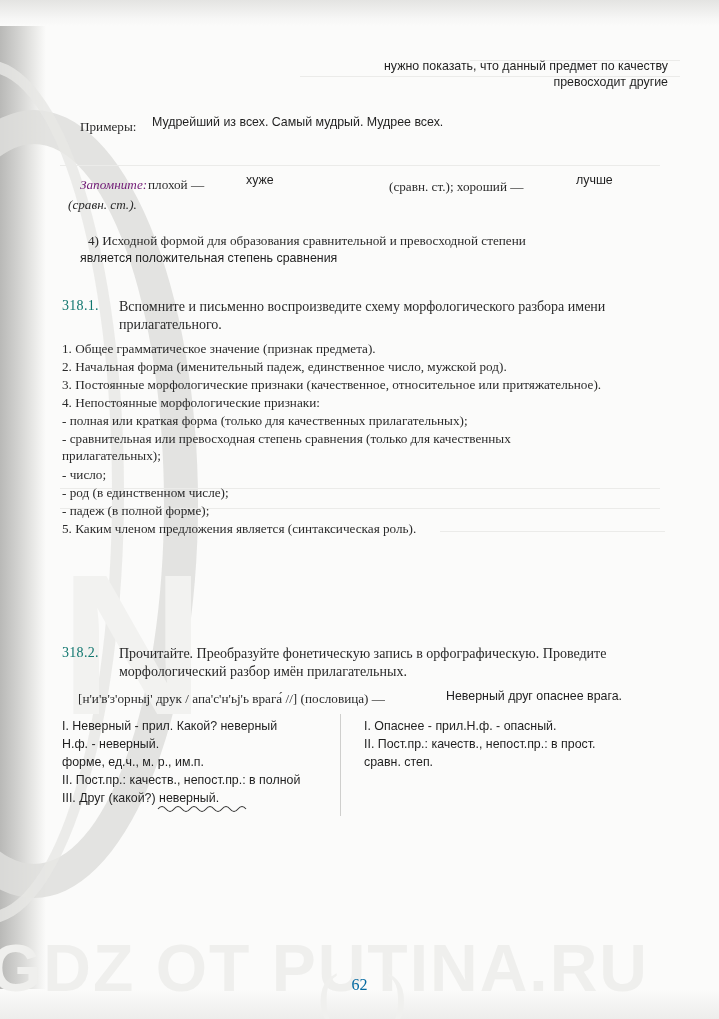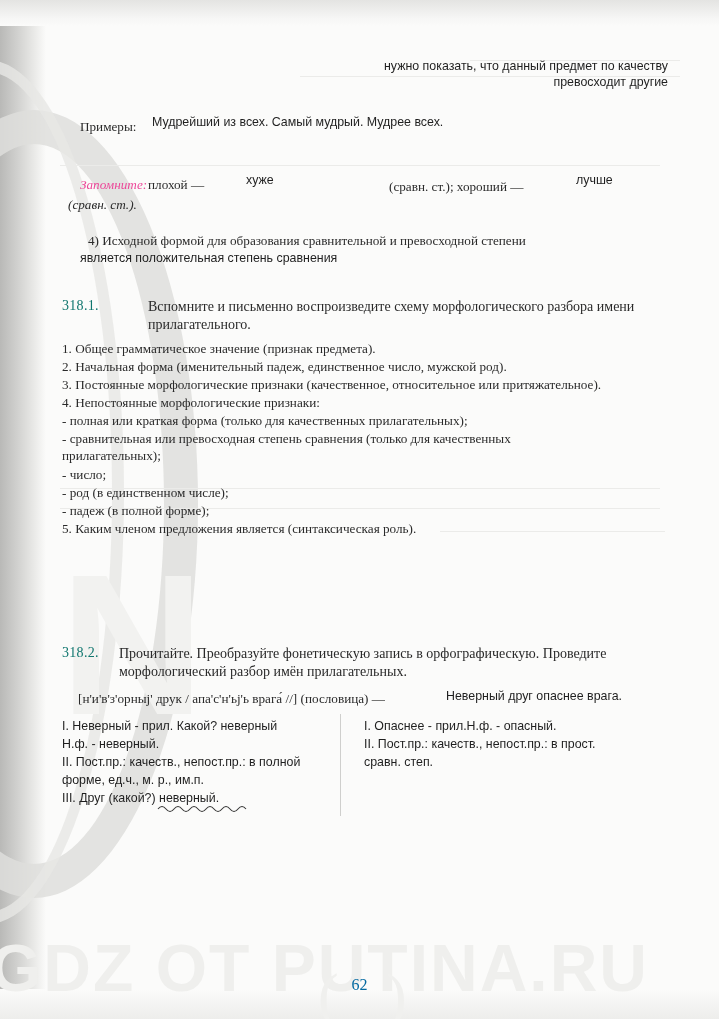--- a/index.html
+++ b/index.html
@@ -100,21 +100,21 @@
   .blk { position: absolute; }
   .s13 { font-size: 13.2px; line-height: 17px; }
   .s14 { font-size: 14px; line-height: 18px; }
   .hand {
     font-family: "Liberation Sans", sans-serif;
     font-size: 12.4px;
     line-height: 16px;
     color: #1f1f1f;
   }
   .ital { font-style: italic; }
-  .light { color: #ec4899; }
+  .light { color: #701a75; }
   .under { text-decoration: underline; }
 
   .exno {
     font-size: 14px;
     color: #0f766e;
     letter-spacing: 0.3px;
   }
 
   
   .cols {
@@ -194,21 +194,21 @@
   <div class="blk s13" style="left:148px; top:176px;">плохой —</div>
   <div class="blk hand" style="left:246px; top:172px;">хуже</div>
   <div class="blk s13" style="left:389px; top:178px;">(сравн. ст.); хороший —</div>
   <div class="blk hand" style="left:576px; top:172px;">лучше</div>
   <div class="blk s13" style="left:68px; top:196px;font-style:italic;">(сравн. ст.).</div>
 
   <div class="blk s13" style="left:88px; top:232px; width:560px;">4) Исходной формой для образования сравнительной и превосходной степени</div>
   <div class="blk hand" style="left:80px; top:250px; width:560px;">является положительная степень сравнения</div>
 
   <div class="blk exno" style="left:62px; top:298px;">318.1.</div>
-  <div class="blk s14" style="left:119px; top:298px; width:545px;margin-left:29px;">Вспомните и письменно воспроизведите схему морфологического разбора имени прилагательного.</div>
+  <div class="blk s14" style="left:119px; top:298px; width:545px;">Вспомните и письменно воспроизведите схему морфологического разбора имени прилагательного.</div>
 
   <div class="blk s13" style="left:62px; top:340px; width:600px;">1. Общее грамматическое значение (признак предмета).</div>
   <div class="blk s13" style="left:62px; top:358px; width:600px;">2. Начальная форма (именительный падеж, единственное число, мужской род).</div>
   <div class="blk s13" style="left:62px; top:376px; width:620px;">3. Постоянные морфологические признаки (качественное, относительное или притяжательное).</div>
   <div class="blk s13" style="left:62px; top:394px; width:600px;">4. Непостоянные морфологические признаки:</div>
   <div class="blk s13" style="left:62px; top:412px; width:600px;">- полная или краткая форма (только для качественных прилагательных);</div>
   <div class="blk s13" style="left:62px; top:430px; width:530px;">- сравнительная или превосходная степень сравнения (только для качественных прилагательных);</div>
   <div class="blk s13" style="left:62px; top:466px; width:600px;">- число;</div>
   <div class="blk s13" style="left:62px; top:484px; width:600px;">- род (в единственном числе);</div>
   <div class="blk s13" style="left:62px; top:502px; width:600px;">- падеж (в полной форме);</div>
@@ -219,22 +219,22 @@
 
   <div class="blk s13" style="left:78px; top:690px; width:370px;">[н'и'в'з'орныj' друк / апа'с'н'ьj'ь врага́ //] (пословица) —</div>
   <div class="blk hand" style="left:446px; top:688px; width:250px;">Неверный друг опаснее врага.</div>
 
   <div class="vrule"></div>
 
   <div class="cols">
     <div class="col">
       <p class="hand">I. Неверный - прил. Какой? неверный</p>
       <p class="hand">Н.ф. - неверный.</p>
+      <p class="hand">форме, ед.ч., м. р., им.п.</p>
       <p class="hand">II. Пост.пр.: качеств., непост.пр.: в полной</p>
-      <p class="hand">форме, ед.ч., м. р., им.п.</p>
       <p class="hand">III. Друг (какой?) неверный.</p>
     </div>
     <div class="col">
       <p class="hand">I. Опаснее - прил.Н.ф. - опасный.</p>
       <p class="hand">II. Пост.пр.: качеств., непост.пр.: в прост.</p>
       <p class="hand">сравн. степ.</p>
     </div>
   </div>
 
   <svg class="squiggle" viewBox="0 0 92 12">

